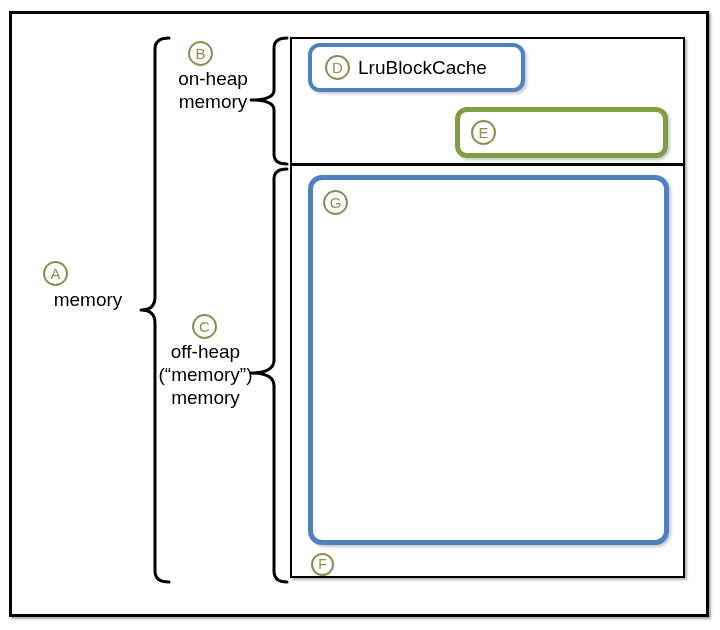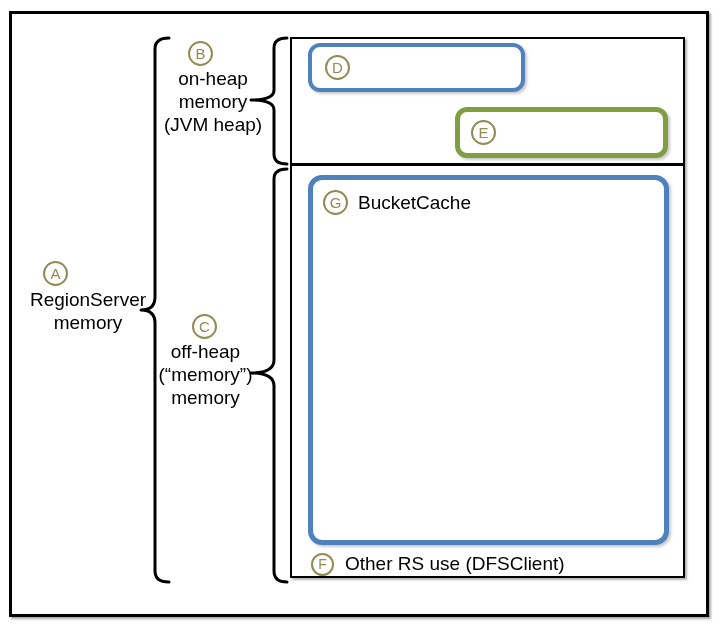--- a/index.html
+++ b/index.html
@@ -117,51 +117,48 @@
   <div class="abs divider"></div>
 
   <svg class="abs brace-layer" viewBox="0 0 720 630" xmlns="http://www.w3.org/2000/svg">
     <path d="M 169 38 Q 155 38 155 49 L 155 297 Q 155 310 141 310 Q 155 310 155 323 L 155 571 Q 155 582 169 582" fill="none" stroke="#000" stroke-width="3" stroke-linecap="round" stroke-linejoin="round"></path>
     <path d="M 287 38 Q 274 38 274 48 L 274 90 Q 274 100 251 100 Q 274 100 274 110 L 274 154 Q 274 164 287 164" fill="none" stroke="#000" stroke-width="3" stroke-linecap="round" stroke-linejoin="round"></path>
     <path d="M 287 169 Q 274 169 274 179 L 274 360 Q 274 373 251 373 Q 274 373 274 386 L 274 571 Q 274 582 287 582" fill="none" stroke="#000" stroke-width="3" stroke-linecap="round" stroke-linejoin="round"></path>
   </svg>
 
   <div class="abs label-col label-a">
     <span class="circ">A</span>
-    <span>RegionServer</span>
     <span>memory</span>
   </div>
 
   <div class="abs label-col label-b">
     <span class="circ">B</span>
     <span>on-heap</span>
     <span>memory</span>
-    <span>(JVM heap)</span>
   </div>
 
   <div class="abs label-col label-c">
     <span class="circ">C</span>
     <span>off-heap</span>
     <span>(“memory”)</span>
     <span>memory</span>
   </div>
 
   <div class="abs round-box lru-box">
     <span class="circ">D</span>
+    <span class="box-label">LruBlockCache</span>
   </div>
 
   <div class="abs round-box mem-box">
     <span class="circ">E</span>
   </div>
 
   <div class="abs round-box bucket-box">
     <span class="row-inner">
       <span class="circ">G</span>
-      <span class="box-label">BucketCache</span>
     </span>
   </div>
 
   <div class="abs f-row">
     <span class="circ small">F</span>
-    <span class="box-label">Other RS use (DFSClient)</span>
   </div>
 
 </div>
 
 </body></html>

